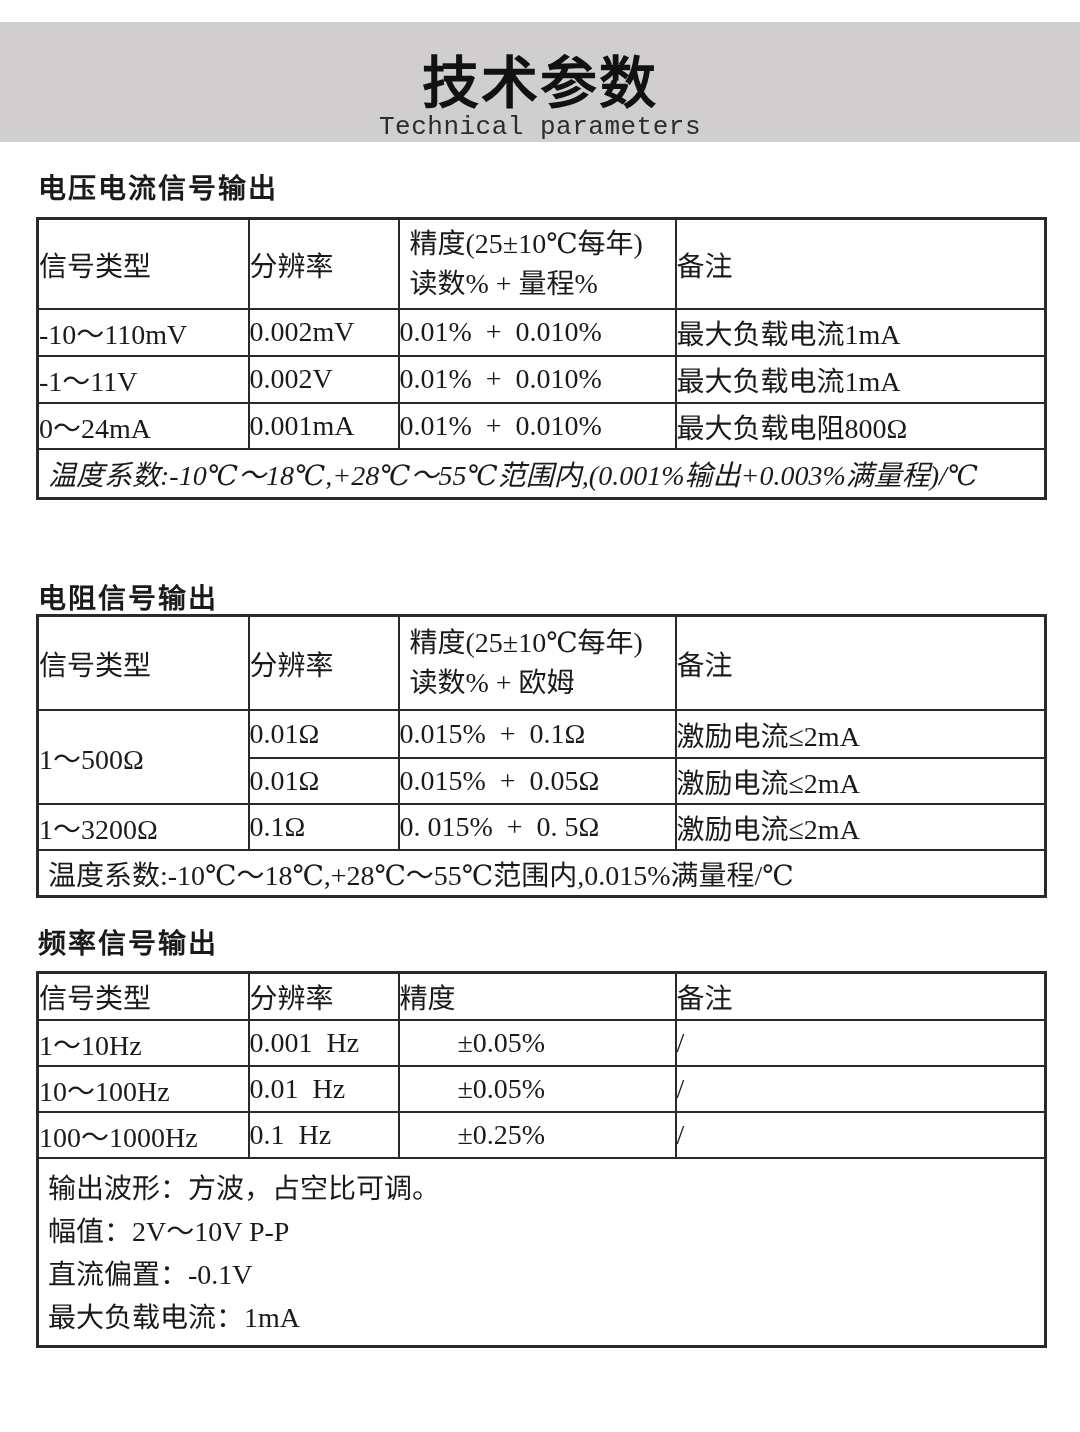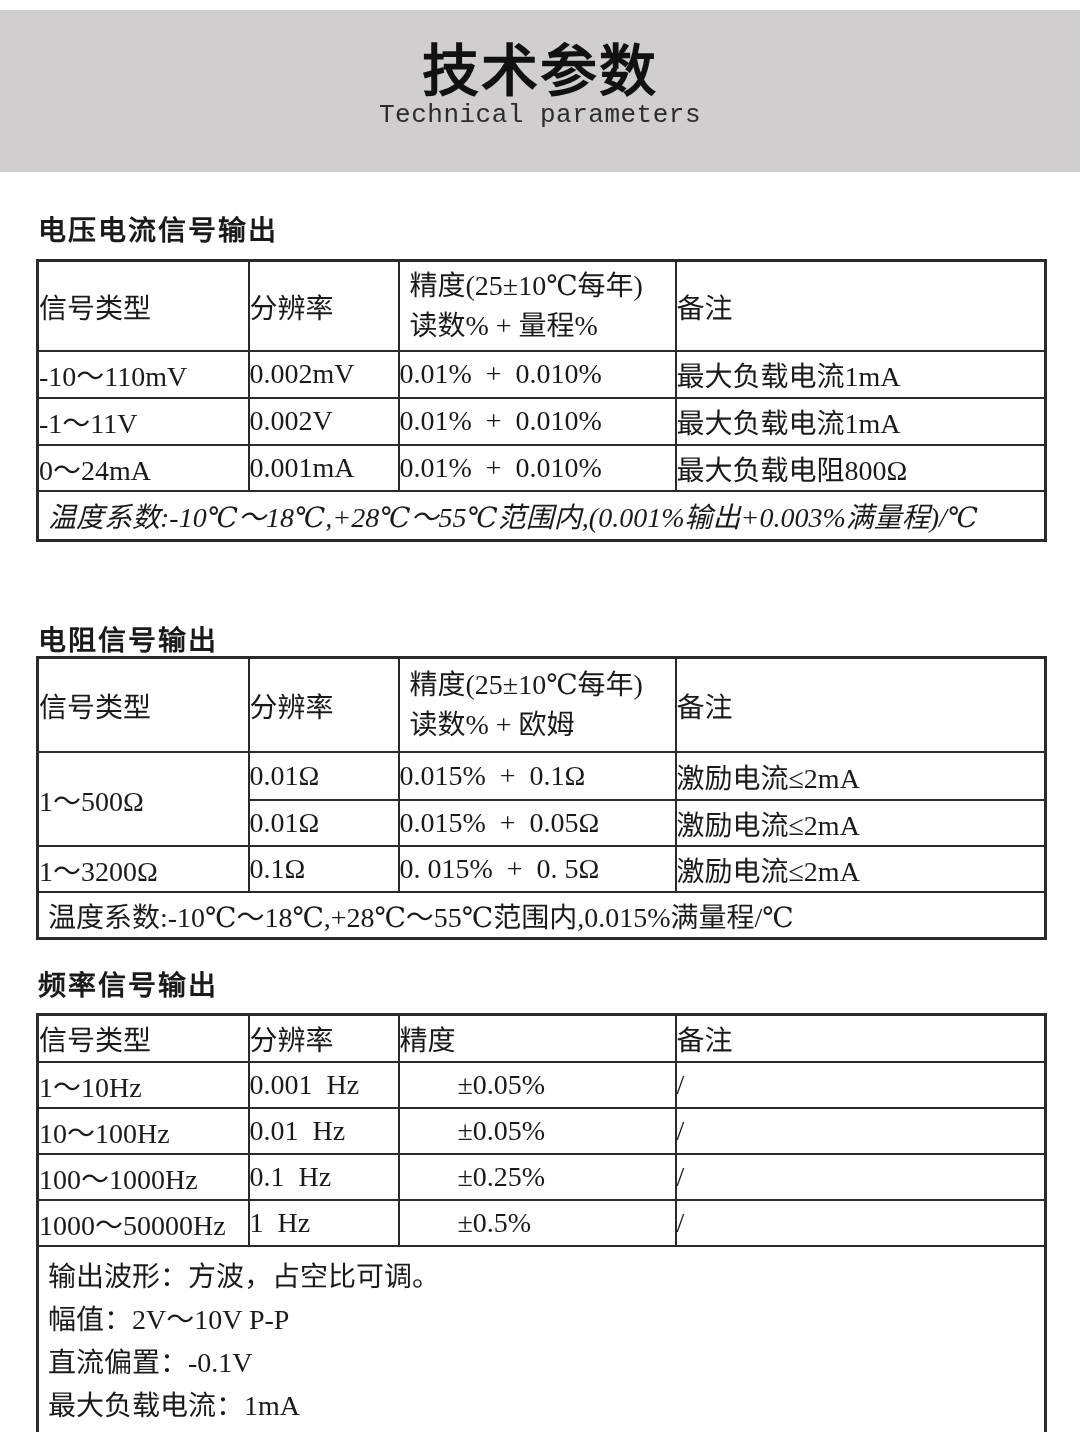--- a/index.html
+++ b/index.html
@@ -7,23 +7,24 @@
     width:1080px;height:1432px;
     background:#ffffff;
     padding-top:10px;
     box-sizing:border-box;
     font-family:"Liberation Serif","DejaVu Serif",serif;
     color:#1a1a1a;
     overflow:hidden;
   }
   
   .band{
-    height:162px;
+    height:120px;
     background:#d0cecf;
     text-align:center;
+    margin-top:12px;
   }
   .band-title{
     font-family:"Liberation Sans","DejaVu Sans",sans-serif;
     font-weight:900;
     font-size:57px;
     line-height:1;
     padding-top:33px;
     letter-spacing:2px;
     color:#111;
   }
@@ -36,21 +37,21 @@
     letter-spacing:0.5px;
   }
   
   .section-title{
     margin-left:38px;
     font-size:28px;
     font-weight:700;
     line-height:30px;
     letter-spacing:2px;
   }
-  .st1{margin-top:44px;margin-bottom:13px;}
+  .st1{margin-top:32px;margin-bottom:13px;}
   .st2{margin-top:84px;}
   .st3{margin-top:31px;margin-bottom:12px;}
   
   table.t{
     border-collapse:collapse;
     table-layout:fixed;
     width:1008px;
     margin-left:36px;
     border:3px solid #2a2a2a;
   }
@@ -211,23 +212,17 @@
       <td class="cres">0.01  Hz</td>
       <td class="cacc3">±0.05%</td>
       <td class="center">/</td>
     </tr>
     <tr class="r">
       <td class="ctype">100～1000Hz</td>
       <td class="cres">0.1  Hz</td>
       <td class="cacc3">±0.25%</td>
       <td class="center">/</td>
     </tr>
-    <tr class="r">
-      <td class="ctype">1000～50000Hz</td>
-      <td class="cres">1  Hz</td>
-      <td class="cacc3">±0.5%</td>
-      <td class="center">/</td>
-    </tr>
     <tr>
       <td class="footblock" colspan="4"><div>输出波形：方波，占空比可调。</div><div>幅值：2V～10V P-P</div><div>直流偏置：-0.1V</div><div>最大负载电流：1mA</div></td>
     </tr>
   </tbody>
 </table>
 
 </body></html>

